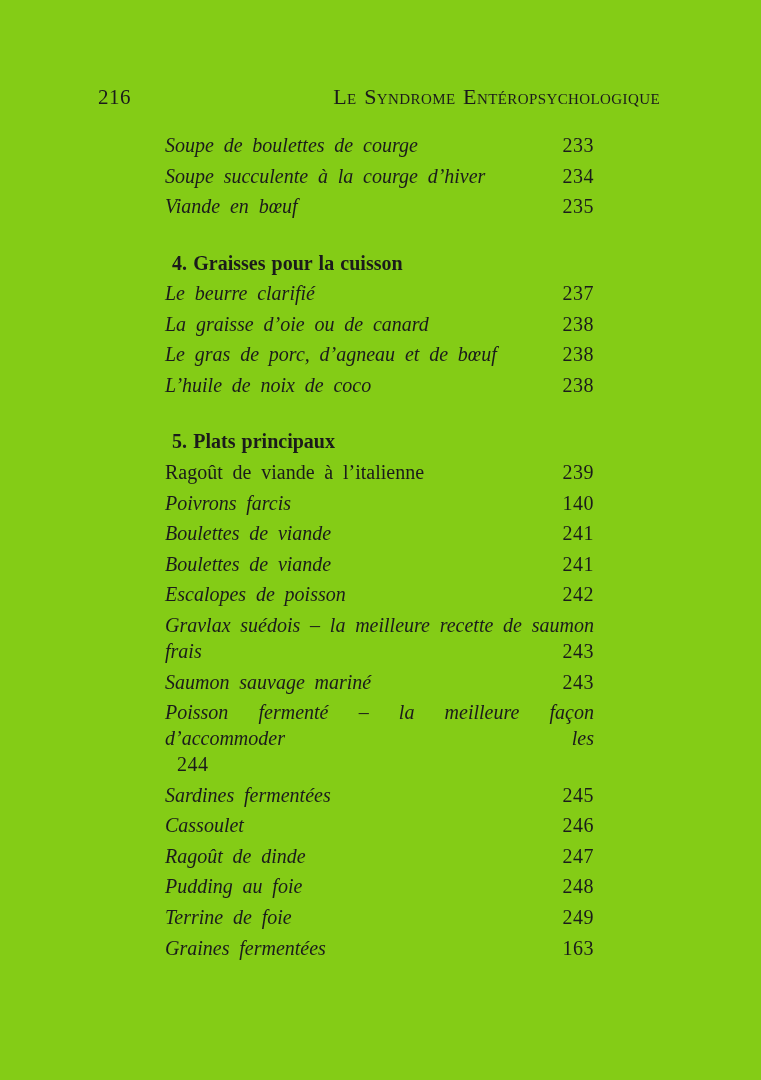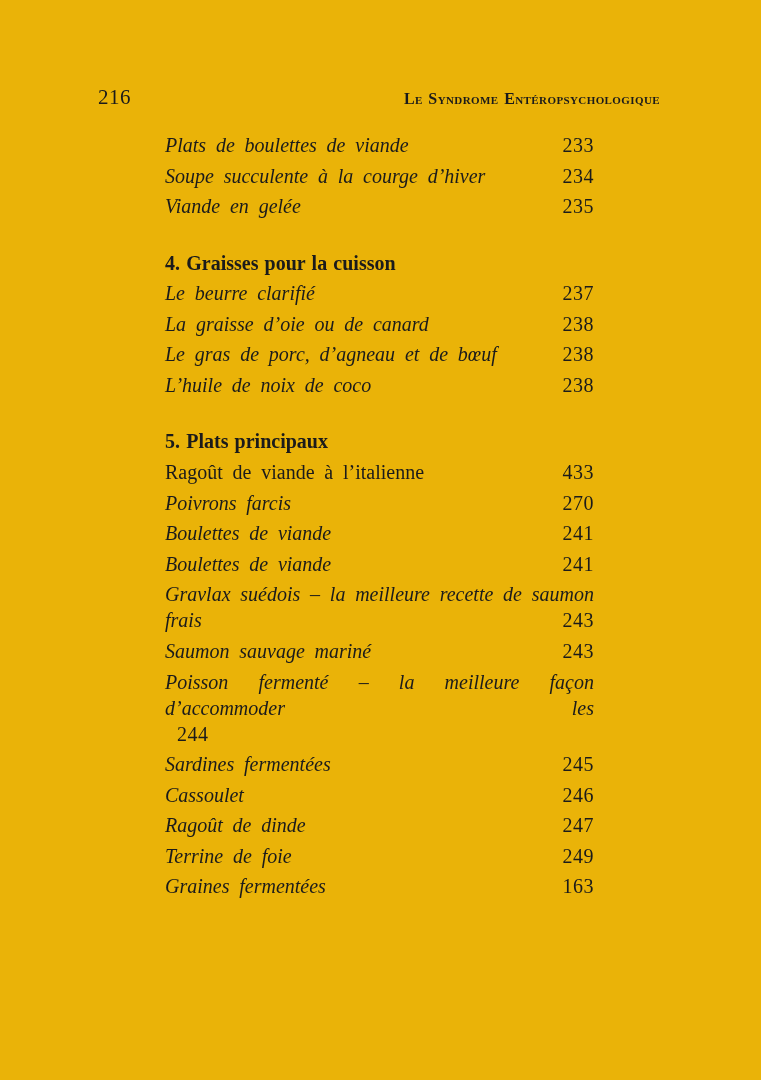--- a/index.html
+++ b/index.html
@@ -11,43 +11,42 @@
     width: 761px;
     height: 1080px;
     position: relative;
     font-family: "Liberation Serif", serif;
     color: #1b1b1b;
     overflow: hidden;
   }
   .page {
     position: absolute;
     inset: 0;
-    background: #eab308;
+    background: #84cc16;
   }
   
   .running-head {
     position: absolute;
     left: 98px;
     top: 85px;
     width: 562px;
     display: flex;
     justify-content: space-between;
     align-items: baseline;
     line-height: 24px;
   }
   .folio {
     font-size: 21px;
     letter-spacing: 0.5px;
   }
   .running-title {
     font-variant: small-caps;
-    font-size: 16px;
+    font-size: 22px;
     letter-spacing: 0.4px;
     word-spacing: 0.08em;
-    font-weight: bold;
   }
   
   .toc {
     position: absolute;
     left: 165px;
     top: 132px;
     width: 429px;
     font-size: 20px;
   }
   .row {
@@ -68,20 +67,21 @@
     letter-spacing: 0.5px;
   }
   .roman {
     font-style: normal;
   }
   .heading {
     font-weight: bold;
     font-style: normal;
     word-spacing: 0.06em;
     margin-top: 30.4px;
+    margin-left: 7px;
   }
   
   .jline {
     font-style: italic;
     text-align: justify;
     text-align-last: justify;
     word-spacing: 0.1em;
     margin-bottom: 0;
   }
 </style>
@@ -90,29 +90,29 @@
 
 <div class="page">
 
   <header class="running-head">
     <span class="folio">216</span>
     <span class="running-title">Le Syndrome Entéropsychologique</span>
   </header>
 
   <main class="toc" id="toc">
       <div class="row entry">
-        <span class="entry-title">Plats de boulettes de viande</span>
+        <span class="entry-title">Soupe de boulettes de courge</span>
         <span class="entry-page">233</span>
       </div>
       <div class="row entry">
         <span class="entry-title">Soupe succulente à la courge d’hiver</span>
         <span class="entry-page">234</span>
       </div>
       <div class="row entry">
-        <span class="entry-title">Viande en gelée</span>
+        <span class="entry-title">Viande en bœuf</span>
         <span class="entry-page">235</span>
       </div>
       <div class="row heading">4. Graisses pour la cuisson</div>
       <div class="row entry">
         <span class="entry-title">Le beurre clarifié</span>
         <span class="entry-page">237</span>
       </div>
       <div class="row entry">
         <span class="entry-title">La graisse d’oie ou de canard</span>
         <span class="entry-page">238</span>
@@ -121,33 +121,37 @@
         <span class="entry-title">Le gras de porc, d’agneau et de bœuf</span>
         <span class="entry-page">238</span>
       </div>
       <div class="row entry">
         <span class="entry-title">L’huile de noix de coco</span>
         <span class="entry-page roman">238</span>
       </div>
       <div class="row heading">5. Plats principaux</div>
       <div class="row entry">
         <span class="entry-title roman">Ragoût de viande à l’italienne</span>
-        <span class="entry-page">433</span>
+        <span class="entry-page">239</span>
       </div>
       <div class="row entry">
         <span class="entry-title">Poivrons farcis</span>
-        <span class="entry-page">270</span>
+        <span class="entry-page">140</span>
       </div>
       <div class="row entry">
         <span class="entry-title">Boulettes de viande</span>
         <span class="entry-page">241</span>
       </div>
       <div class="row entry">
         <span class="entry-title">Boulettes de viande</span>
         <span class="entry-page">241</span>
+      </div>
+      <div class="row entry">
+        <span class="entry-title">Escalopes de poisson</span>
+        <span class="entry-page">242</span>
       </div>
       <div class="row jline">Gravlax suédois – la meilleure recette de saumon</div>
       <div class="row entry">
         <span class="entry-title">frais</span>
         <span class="entry-page">243</span>
       </div>
       <div class="row entry">
         <span class="entry-title">Saumon sauvage mariné</span>
         <span class="entry-page">243</span>
       </div>
@@ -161,20 +165,24 @@
       </div>
       <div class="row entry">
         <span class="entry-title">Cassoulet</span>
         <span class="entry-page">246</span>
       </div>
       <div class="row entry">
         <span class="entry-title">Ragoût de dinde</span>
         <span class="entry-page">247</span>
       </div>
       <div class="row entry">
+        <span class="entry-title">Pudding au foie</span>
+        <span class="entry-page">248</span>
+      </div>
+      <div class="row entry">
         <span class="entry-title">Terrine de foie</span>
         <span class="entry-page">249</span>
       </div>
       <div class="row entry">
         <span class="entry-title">Graines fermentées</span>
         <span class="entry-page roman">163</span>
       </div>
     </main>
 
 </div>

